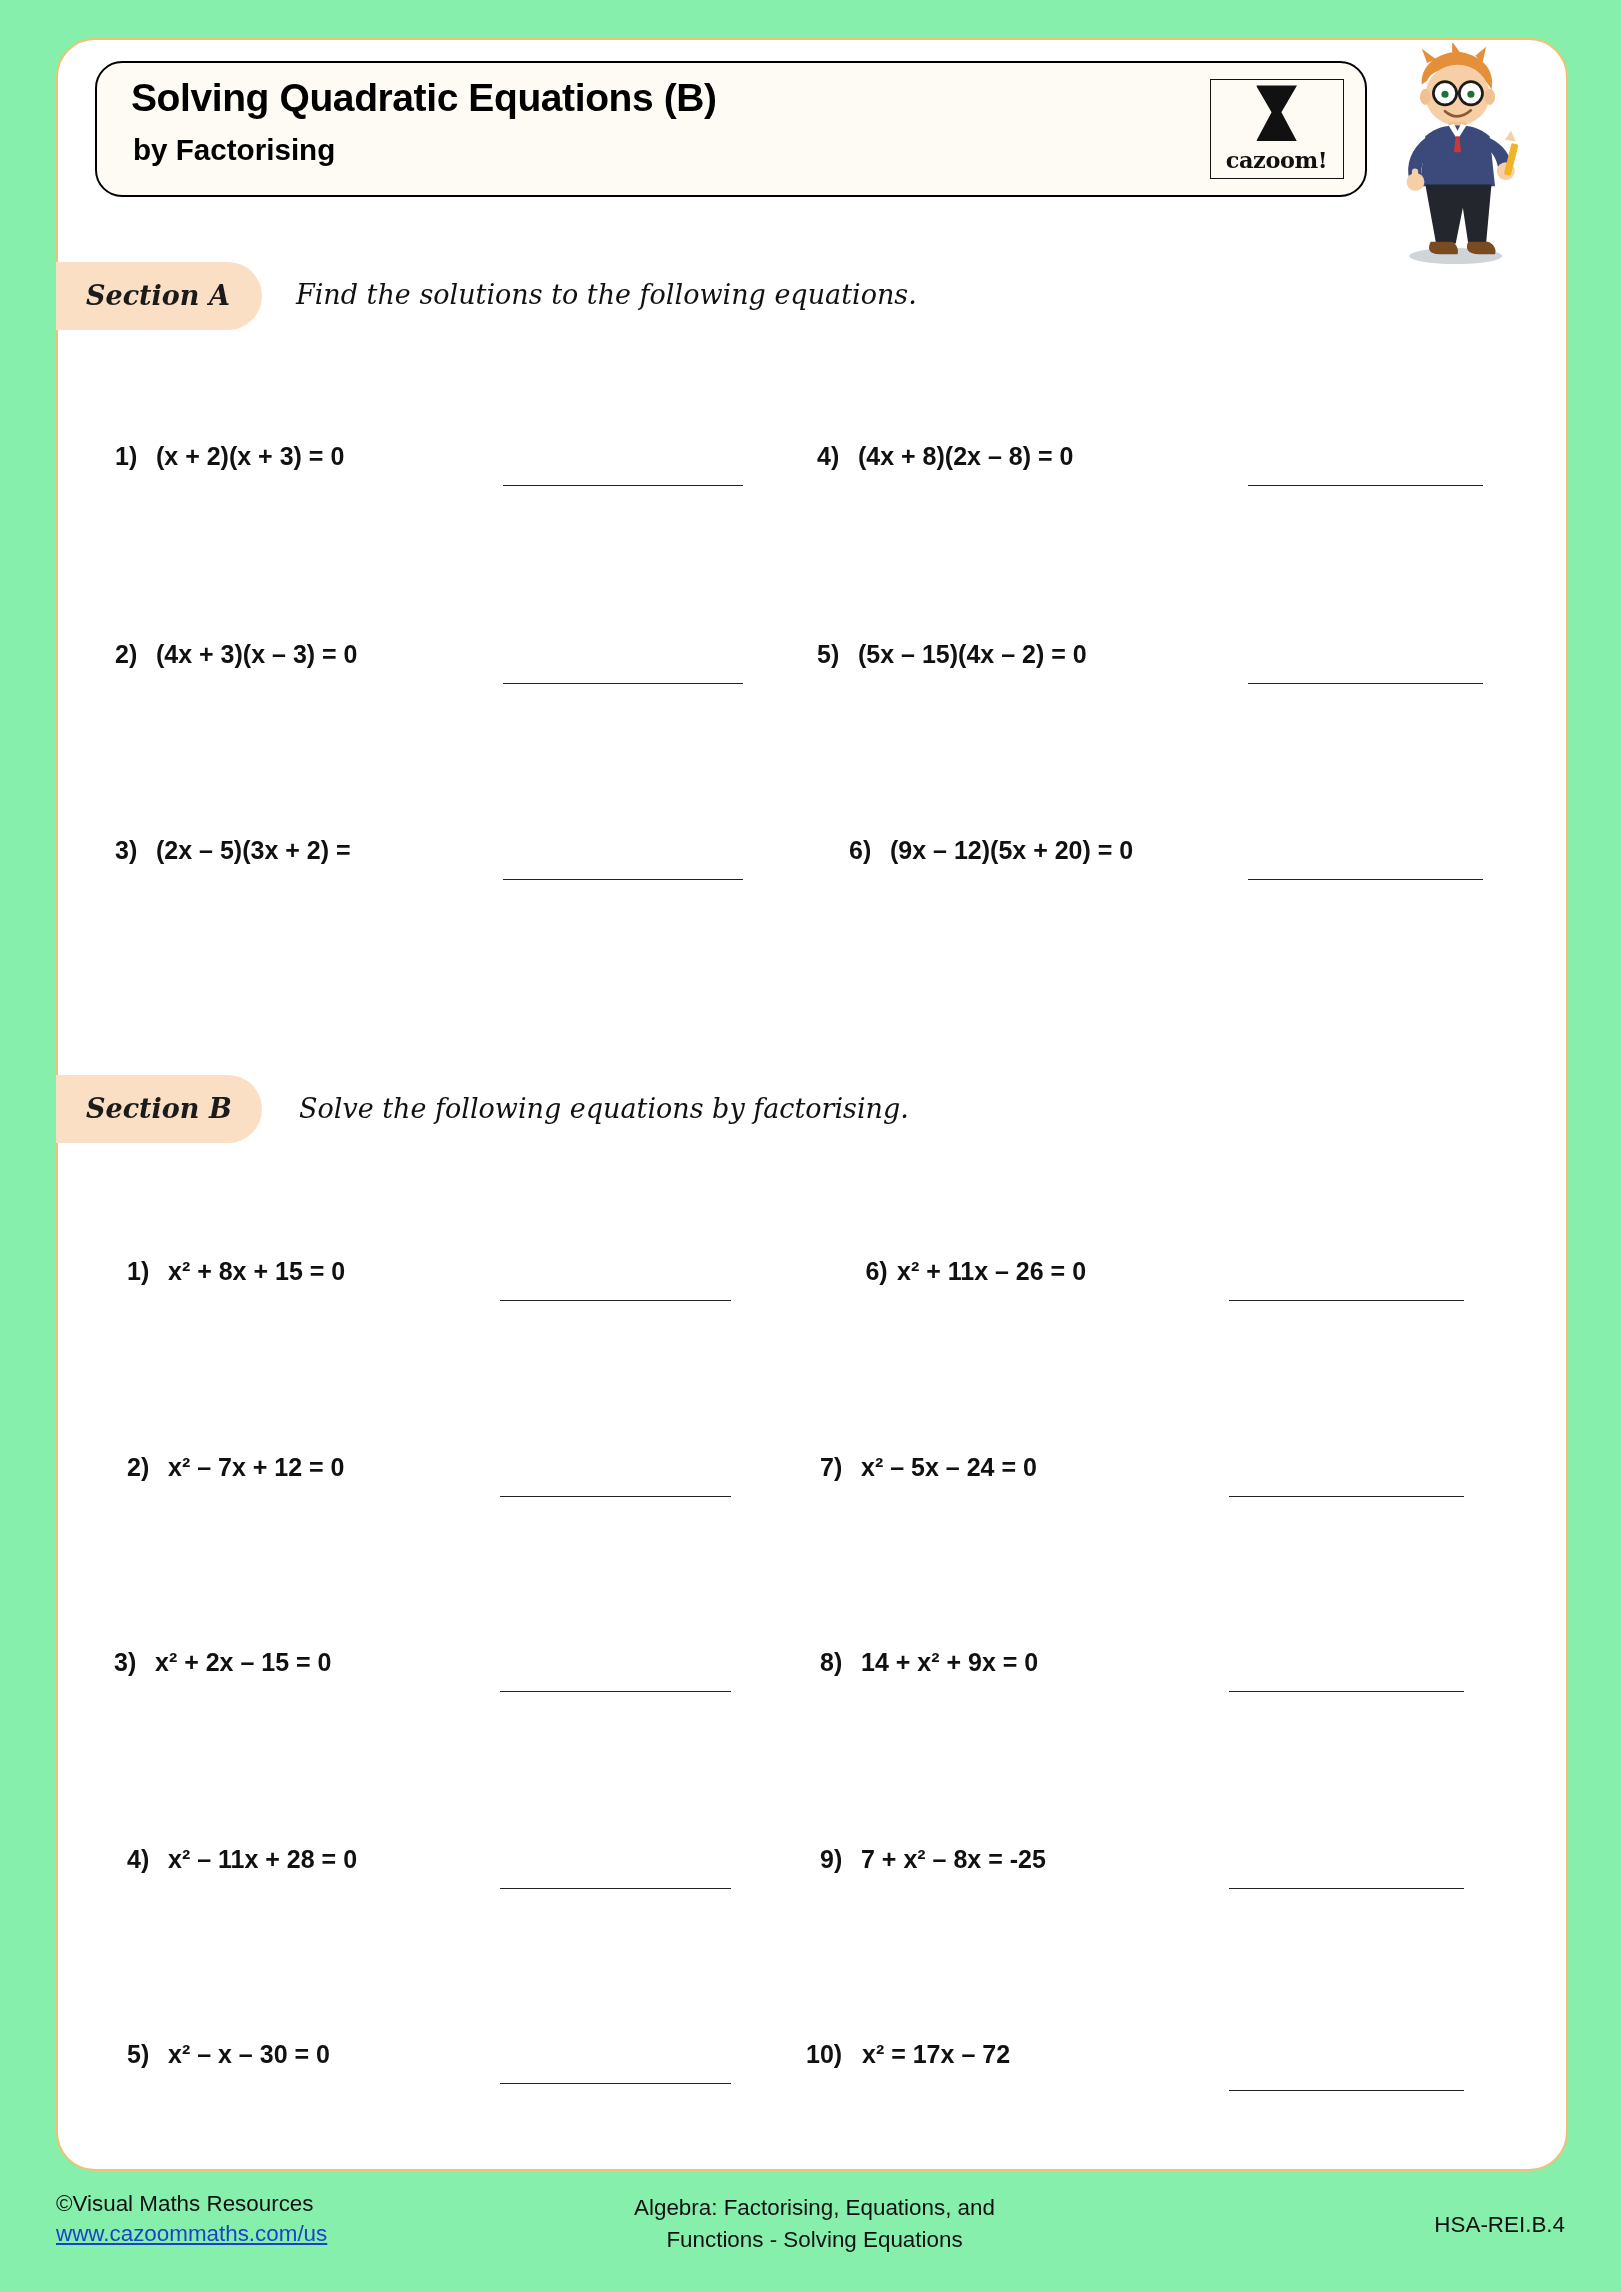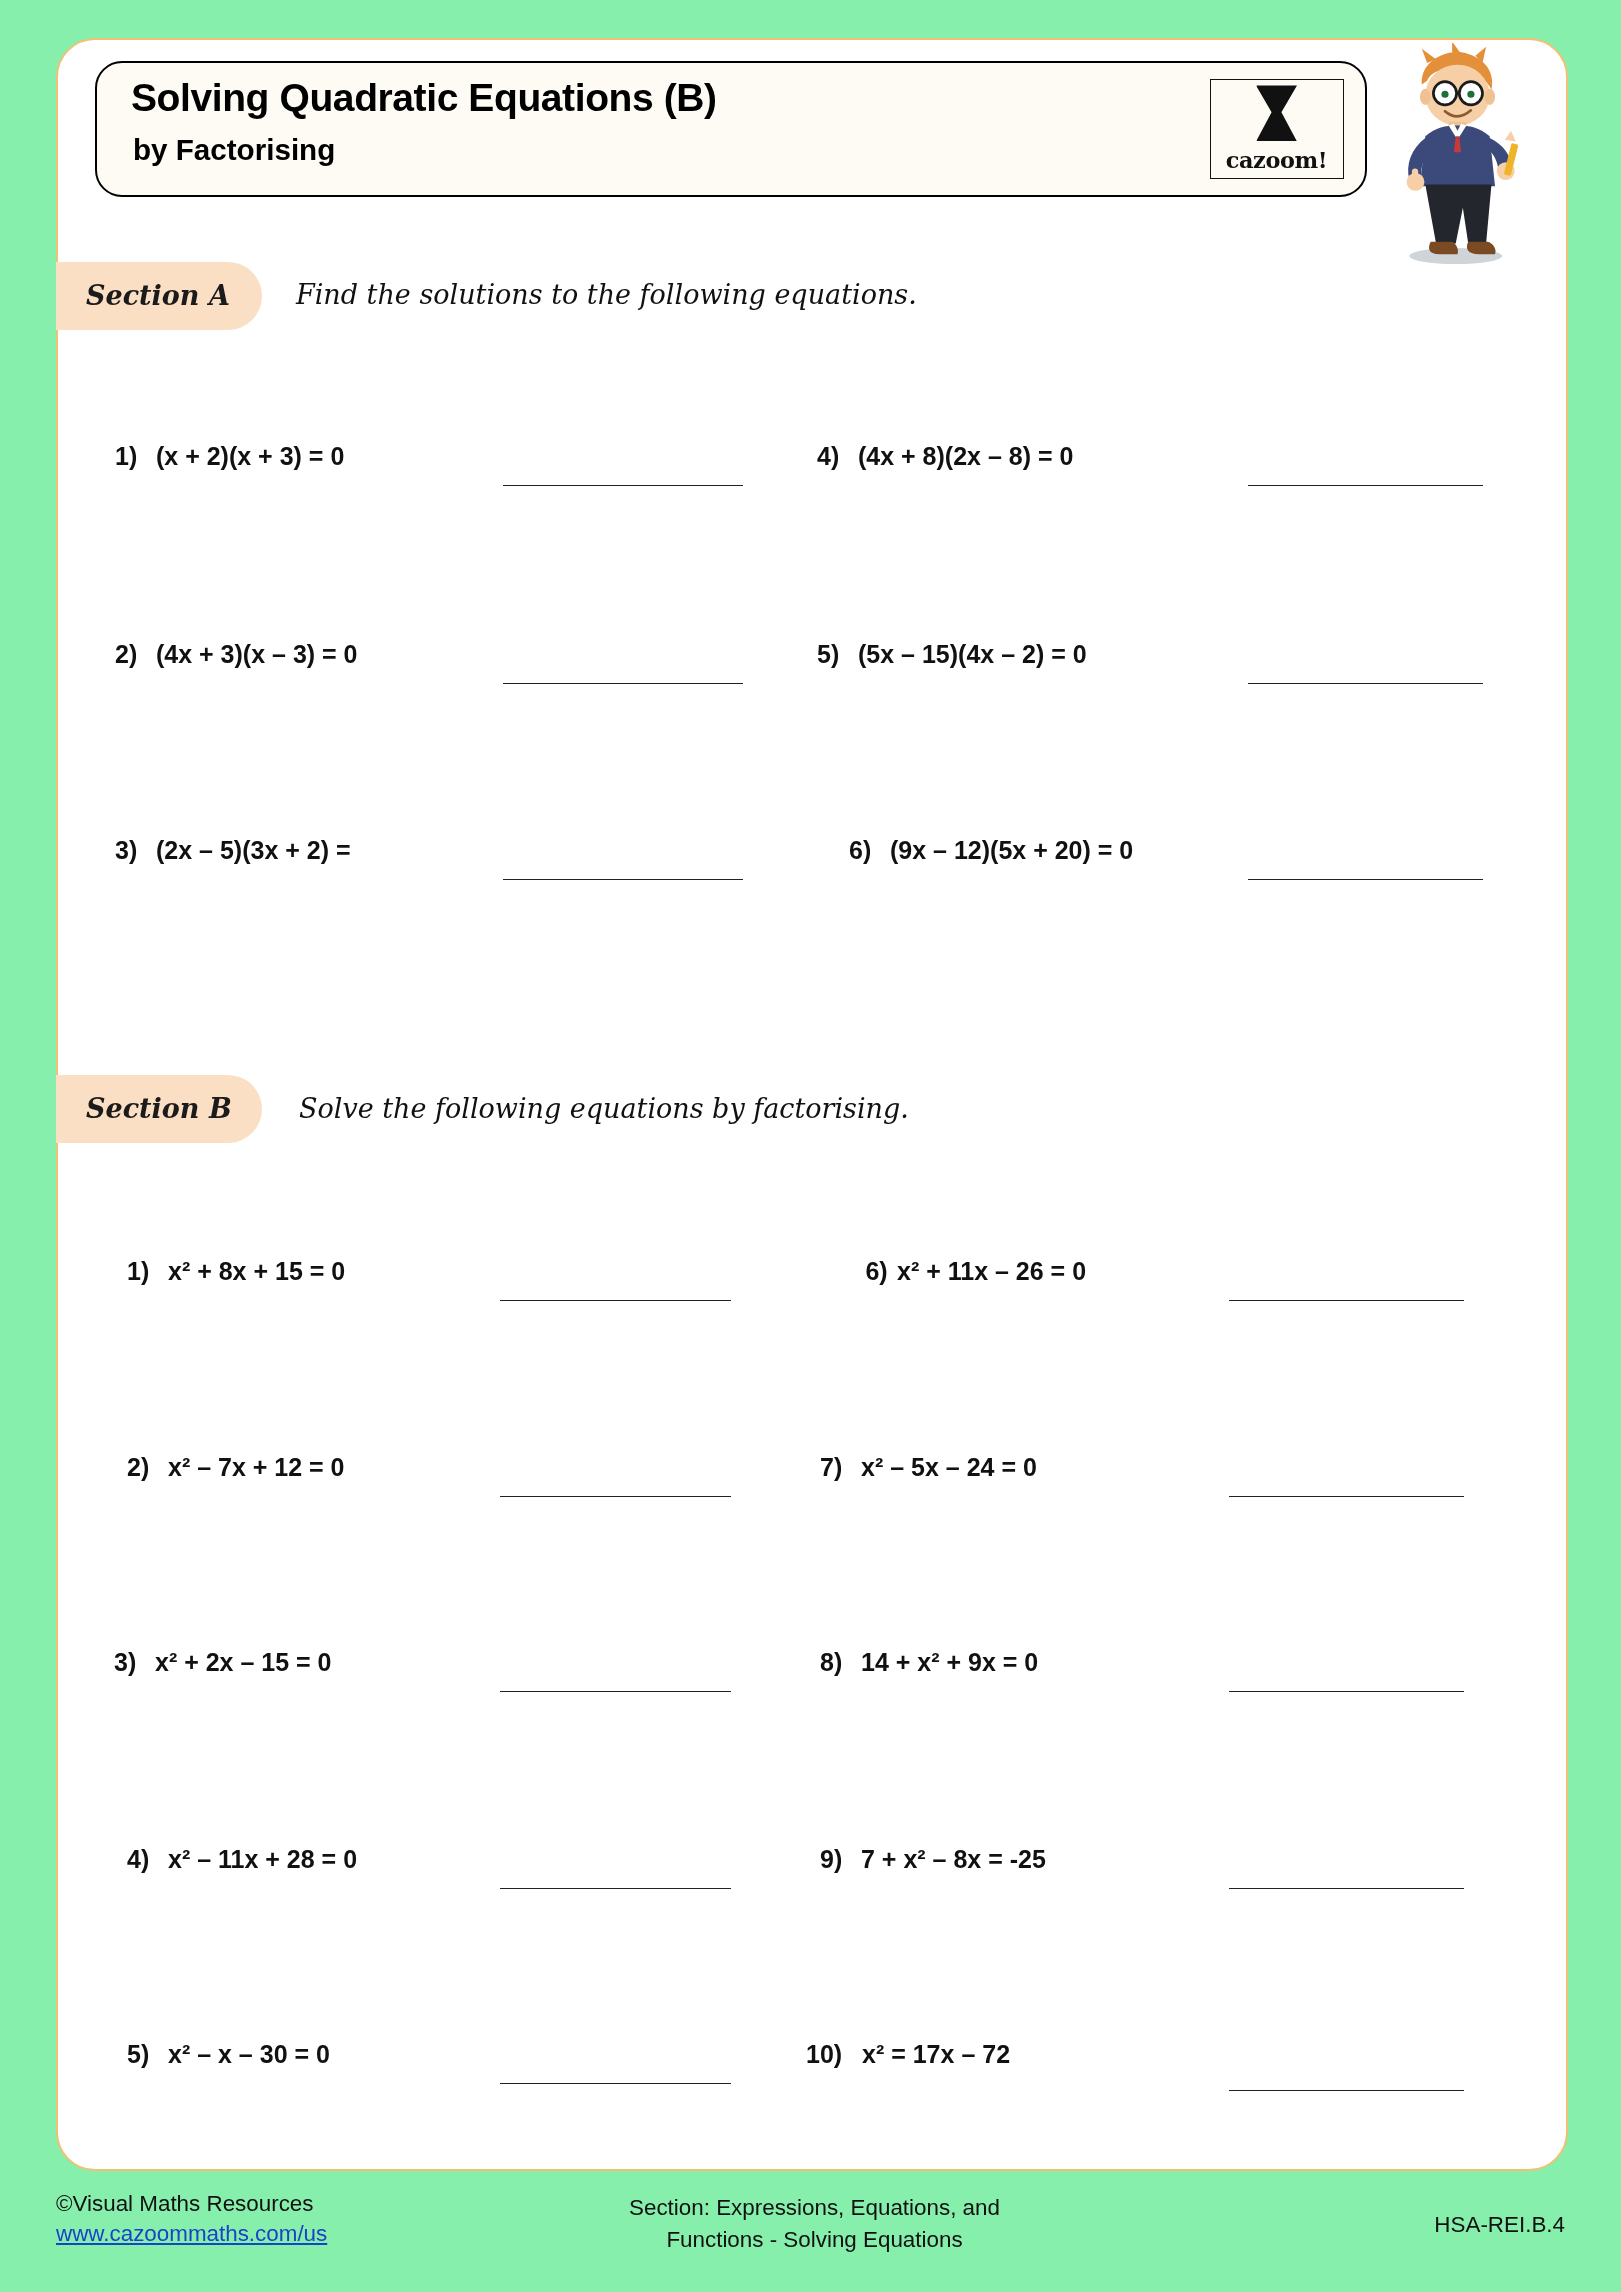--- a/index.html
+++ b/index.html
@@ -344,19 +344,19 @@
   <div class="q" style="left:806px; top:2040px;">
     <span class="num wide">10)</span><span>x² = 17x – 72</span>
   </div>
   <div class="ansline" style="left:1229px; top:2090px; width:235px;"></div>
 
   <div class="footer-left">
     <div>©Visual Maths Resources</div>
     <a href="#">www.cazoommaths.com/us</a>
   </div>
   <div class="footer-center">
-    <div>Section: Expressions, Equations, and</div>
+    <div>Algebra: Factorising, Equations, and</div>
     <div>Functions - Solving Equations</div>
   </div>
   <div class="footer-right">HSA-REI.B.4</div>
 
 </div>
 
 
 </body></html>

